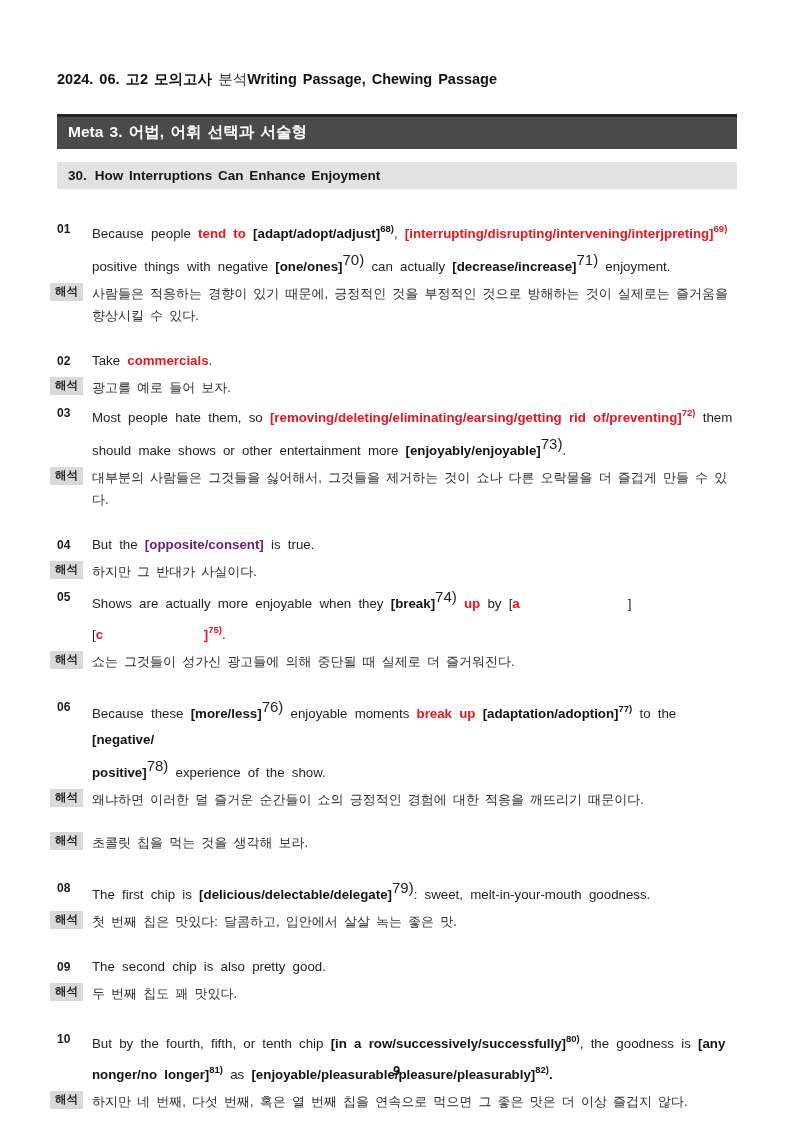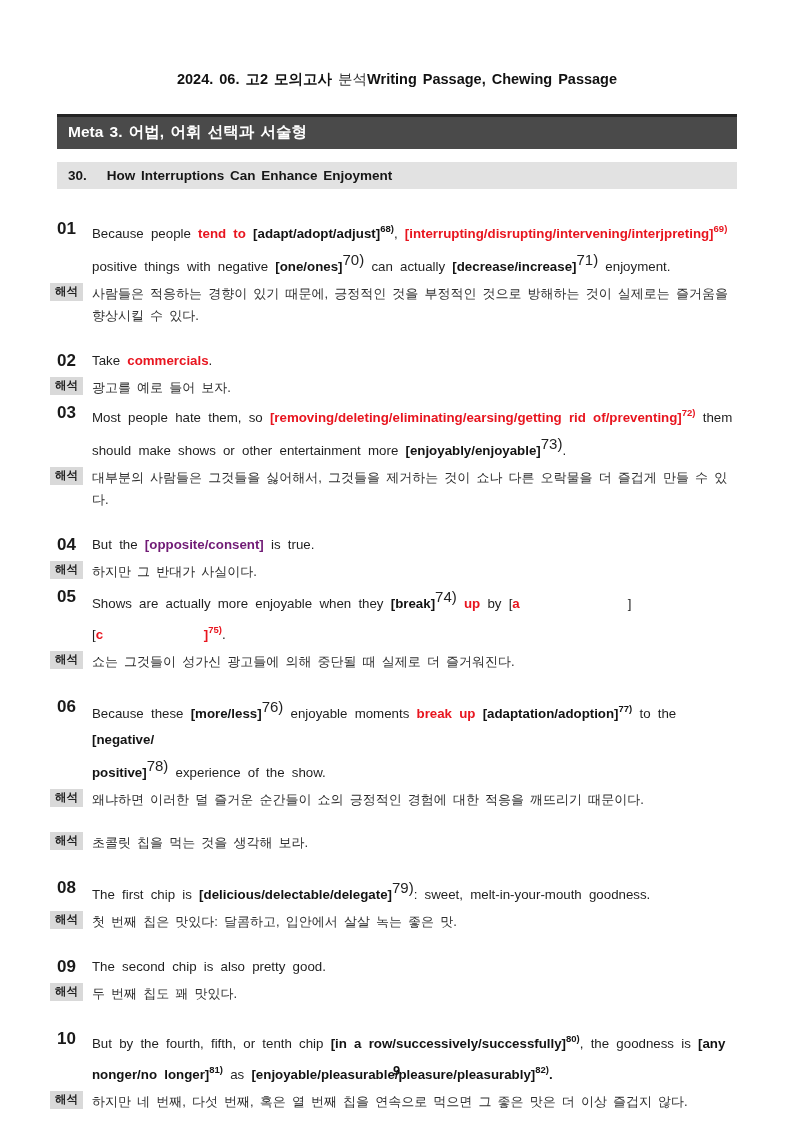--- a/index.html
+++ b/index.html
@@ -2,39 +2,39 @@
 <html><head>
 <meta charset="utf-8">
 <style>
   html,body{margin:0;padding:0;background:#888;}
   .page{
     width:793px;height:1121px;background:#ffffff;position:relative;
     box-sizing:border-box;padding:70px 56px 0 57px;
     font-family:"Liberation Sans","DejaVu Sans",sans-serif;color:#1c1c1c;
     overflow:hidden;
   }
-  .header-row{display:flex;justify-content:center;align-items:baseline;font-size:14.5px;}
+  .header-row{display:flex;justify-content:flex-start;align-items:baseline;font-size:14.5px;}
   .header-left{font-weight:bold;color:#111;word-spacing:2px;}
   .header-left .light{font-weight:normal;color:#333;}
   .header-right{font-weight:bold;color:#111;word-spacing:2px;}
   .meta-banner{
     margin-top:25px;background:#4a4a4a;color:#ffffff;font-weight:bold;
     font-size:15.5px;padding:5px 11px 6px 11px;border-top:3px solid #242424;
     word-spacing:2px;
   }
   .section-bar{
     margin-top:13px;background:#e2e2e2;color:#161616;font-weight:bold;
     font-size:13.5px;padding:6px 11px;display:flex;word-spacing:2px;
   }
-  .section-num{margin-right:20px;}
+  .section-num{margin-right:8px;}
   .items{margin-top:27px;}
   .item{margin-bottom:21px;}
   .item.tight{margin-bottom:1px;}
   .sentence-row{display:flex;}
-  .item-num{flex:0 0 35px;font-weight:bold;font-size:17px;line-height:26px;color:#1a1a1a;}
+  .item-num{flex:0 0 35px;font-weight:bold;font-size:12px;line-height:26px;color:#1a1a1a;}
   .sentence-text{flex:1;font-size:13.3px;line-height:26px;color:#1f1f1f;word-spacing:3.5px;}
   .seg-n{font-weight:normal;color:#1f1f1f;}
   .seg-b{font-weight:bold;color:#131313;}
   .seg-r{font-weight:bold;}
   .seg-s{font-size:15px;vertical-align:6px;font-weight:normal;color:#1f1f1f;letter-spacing:0;word-spacing:0;}
   .seg-sb{font-size:9.5px;vertical-align:6px;font-weight:bold;color:#131313;word-spacing:0;}
   .seg-sr{font-size:9.5px;vertical-align:6px;font-weight:bold;word-spacing:0;}
   .haeseok-row{display:flex;align-items:flex-start;margin-top:3px;margin-left:-7px;}
   .haeseok-badge{
     flex:0 0 auto;background:#d9d9d9;color:#222;font-weight:bold;font-size:11.5px;

